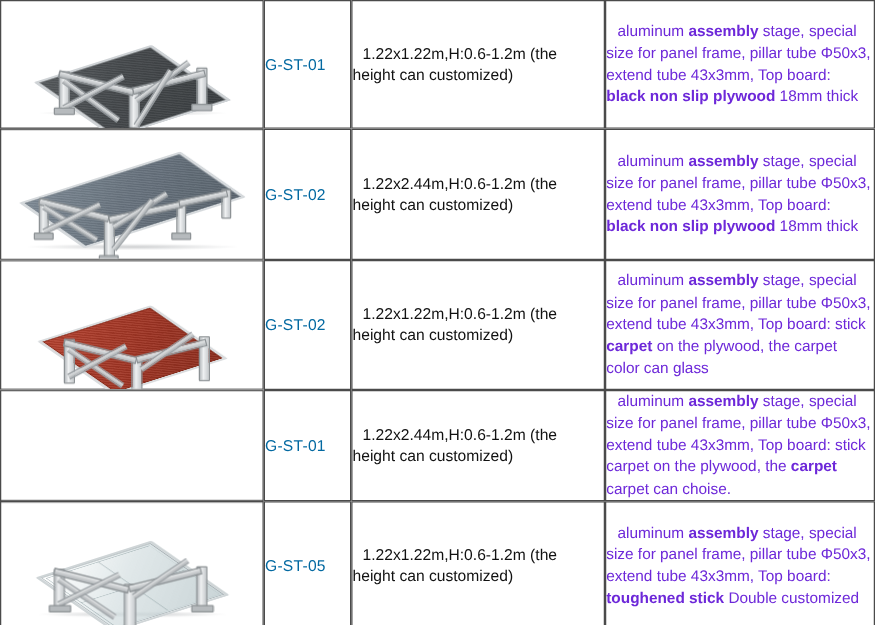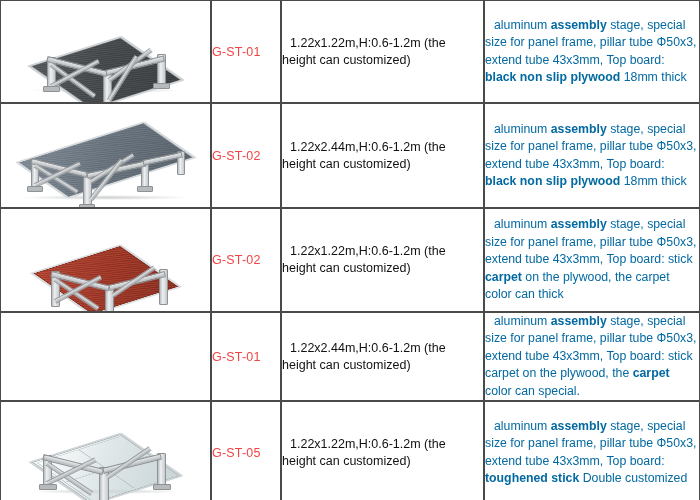--- a/index.html
+++ b/index.html
@@ -33,38 +33,38 @@
   }
 
   .col-image  { width: 211px; }
   .col-model  { width: 70px;  }
   .col-size   { width: 203px; }
   .col-desc   { width: 216px; }
 
   
   .model-cell {
     font-size: 12.5px;
-    color: #ef4444;
+    color: #0369a1;
     text-align: left;
     padding-left: 5px;
     letter-spacing: 0.2px;
     white-space: nowrap;
   }
 
   .size-cell {
     font-size: 12.5px;
     color: #111111;
     line-height: 1.35;
     padding: 2px 4px 2px 6px;
     text-indent: 8px;
   }
 
   .desc-cell {
     font-size: 12.3px;
-    color: #0369a1;
+    color: #6d28d9;
     line-height: 1.42;
     padding: 3px 4px 3px 5px;
     vertical-align: top;
   }
   .desc-cell .indent { padding-left: 9px; }
   .desc-cell b { font-weight: bold; }
 
   
   .image-cell {
     position: relative;
@@ -234,28 +234,28 @@
           <div class="leg" style="left:142px;top:54px;width:7px;height:34px;"></div>
           <div class="rail" style="left:34px;top:56px;width:58px;transform:rotate(14deg);transform-origin:left center;"></div>
           <div class="rail" style="left:92px;top:70px;width:56px;transform:rotate(-14deg);transform-origin:left center;"></div>
           <div class="brace" style="left:38px;top:62px;width:52px;transform:rotate(34deg);"></div>
           <div class="brace" style="left:38px;top:84px;width:52px;transform:rotate(-28deg);"></div>
           <div class="brace" style="left:96px;top:78px;width:50px;transform:rotate(-34deg);"></div>
         </div>
       </td>
       <td class="model-cell">G-ST-02</td>
       <td class="size-cell">1.22x1.22m,H:0.6-1.2m (the height can customized)</td>
-      <td class="desc-cell"><span class="indent"><span> aluminum </span><b>assembly</b><span> stage, special size for panel frame,  pillar tube Φ50x3, extend tube 43x3mm, Top board: stick </span><b>carpet</b><span> on the plywood, the carpet color can thick</span></span></td>
+      <td class="desc-cell"><span class="indent"><span> aluminum </span><b>assembly</b><span> stage, special size for panel frame,  pillar tube Φ50x3, extend tube 43x3mm, Top board: stick </span><b>carpet</b><span> on the plywood, the carpet color can glass</span></span></td>
     </tr>
 
     <tr style="height:85px;">
       <td class="image-cell"></td>
       <td class="model-cell">G-ST-01</td>
       <td class="size-cell">1.22x2.44m,H:0.6-1.2m  (the height can customized)</td>
-      <td class="desc-cell"><span class="indent"><span> aluminum </span><b>assembly</b><span> stage, special size for panel frame,  pillar tube Φ50x3, extend tube 43x3mm, Top board: stick carpet on the plywood, the </span><b>carpet</b><span> color can special.</span></span></td>
+      <td class="desc-cell"><span class="indent"><span> aluminum </span><b>assembly</b><span> stage, special size for panel frame,  pillar tube Φ50x3, extend tube 43x3mm, Top board: stick carpet on the plywood, the </span><b>carpet</b><span> carpet can choise.</span></span></td>
     </tr>
 
     <tr style="height:103px;">
       <td class="image-cell">
         <div class="stage-art">
           <div class="shadow" style="width:150px;"></div>
           <div class="deck top-glass" style="top:2px;width:106px;height:106px;">
             <div class="glass-grid"></div>
           </div>
           <div class="leg" style="left:26px;top:44px;width:7px;height:30px;"></div>

